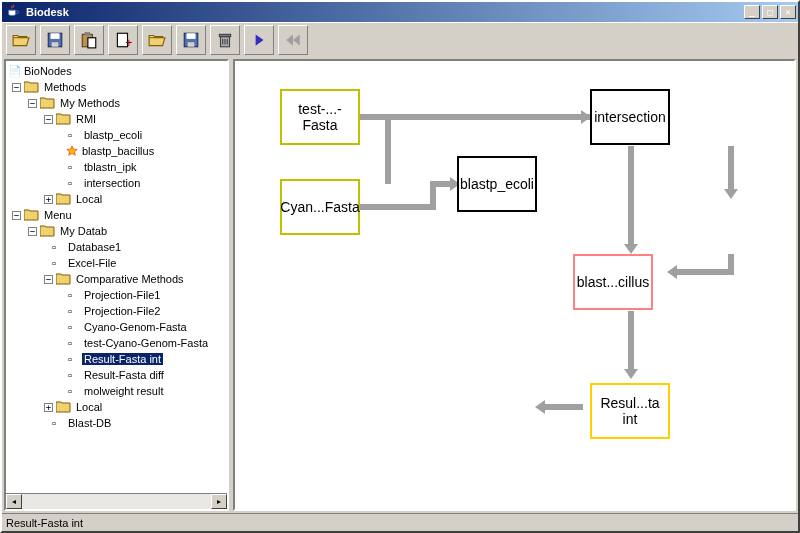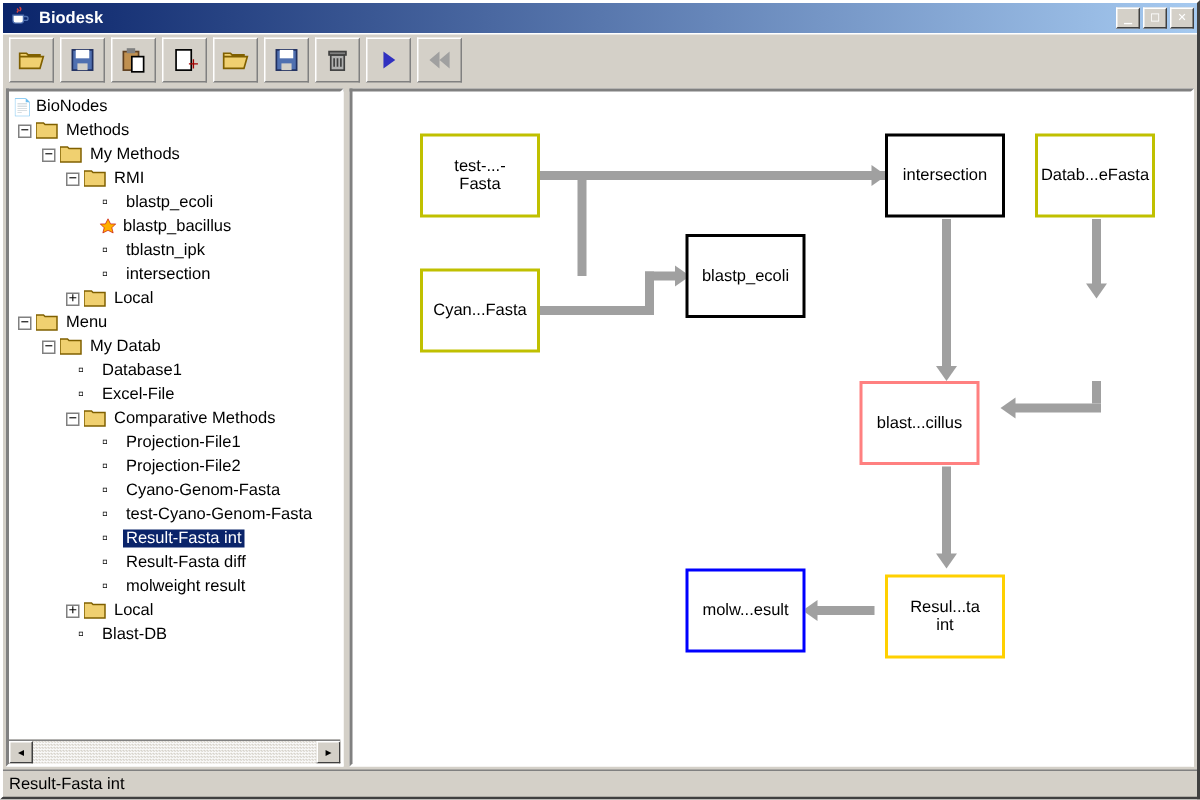--- a/index.html
+++ b/index.html
@@ -23,21 +23,21 @@
 .tree-spacer { display: inline-block; }
 .tree-icon { width: 16px; height: 14px; margin-right: 2px; display: inline-flex; align-items: center; }
 .tree-icon.folder svg { width: 15px; height: 12px; }
 .tree-icon.leaf { width: 12px; }
 .tree-label { padding: 0 2px; cursor: pointer; }
 .tree-label.selected { background: #0a246a; color: #fff; }
 .scrollbar-h { position: absolute; bottom: 0; left: 0; right: 0; height: 16px; background: #d4d0c8; border-top: 1px solid #808080; display:flex; }
 .sb-btn { width:16px; height:15px; background:#d4d0c8; border:1px solid; border-color:#fff #404040 #404040 #fff; display:flex;align-items:center;justify-content:center;font-size:8px; }
 .sb-track { flex:1; background: repeating-conic-gradient(#d4d0c8 0% 25%, #fff 0% 50%) 50% / 2px 2px; }
 .canvas-panel { flex: 1; background: #fff; border: 2px solid; border-color: #808080 #fff #fff #808080; margin: 2px; position: relative; }
-.node-box { position: absolute; width: 80px; height: 56px; border: 2px solid; display: flex; align-items: center; justify-content: center; text-align: center; background: #fff; font-size: 11px; padding: 13px; }
+.node-box { position: absolute; width: 80px; height: 56px; border: 2px solid; display: flex; align-items: center; justify-content: center; text-align: center; background: #fff; font-size: 14px; padding: 13px; }
 .arrow-line { position: absolute; background: #a0a0a0; }
 .arrow-head { position: absolute; width: 0; height: 0; }
 .statusbar { height: 18px; border-top: 1px solid #808080; padding: 1px 4px; display: flex; align-items: center; background: #d4d0c8; }
 .java-cup { width:14px; height:14px; }
 </style>
 </head>
 <body>
 
 <div class="window">
   <div class="titlebar">
@@ -310,23 +310,21 @@
       <div class="arrow-line" style="left:393px;top:250px;width:6px;height:60px"></div>
       <div class="arrow-head" style="left:389px;top:308px;border-top:10px solid #a0a0a0;border-left:7px solid transparent;border-right:7px solid transparent"></div>
 
       <div class="arrow-line" style="left:308px;top:343px;width:40px;height:6px"></div>
       <div class="arrow-head" style="left:300px;top:339px;border-right:10px solid #a0a0a0;border-top:7px solid transparent;border-bottom:7px solid transparent"></div>
 
       <div class="node-box" style="left:45px;top:28px;border-color:#c0c000">test-...-Fasta</div>
       <div class="node-box" style="left:45px;top:118px;border-color:#c0c000">Cyan...Fasta</div>
       <div class="node-box" style="left:222px;top:95px;border-color:#000">blastp_ecoli</div>
       <div class="node-box" style="left:355px;top:28px;border-color:#000">intersection</div>
-      <div class="node-box" style="left:455px;top:28px;border-color:#c0c000">Datab...eFasta</div>
       <div class="node-box" style="left:338px;top:193px;border-color:#ff8080">blast...cillus</div>
       <div class="node-box" style="left:355px;top:322px;border-color:#ffd000">Resul...ta int</div>
-      <div class="node-box" style="left:222px;top:318px;border-color:#0000ff">molw...esult</div>
     </div>
   </div>
 
   <div class="statusbar">
     <span>Result-Fasta int</span>
   </div>
 </div>
 
 </body></html>

